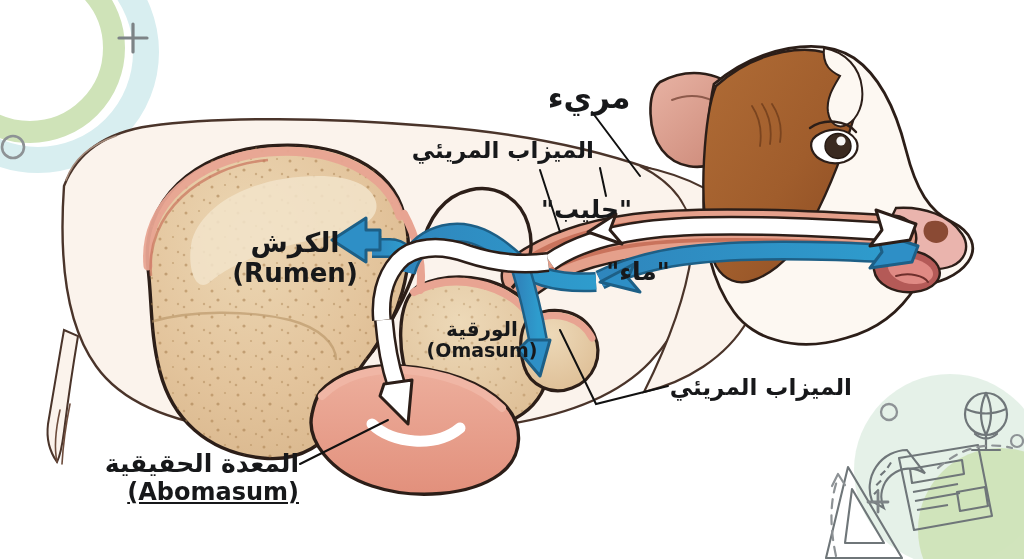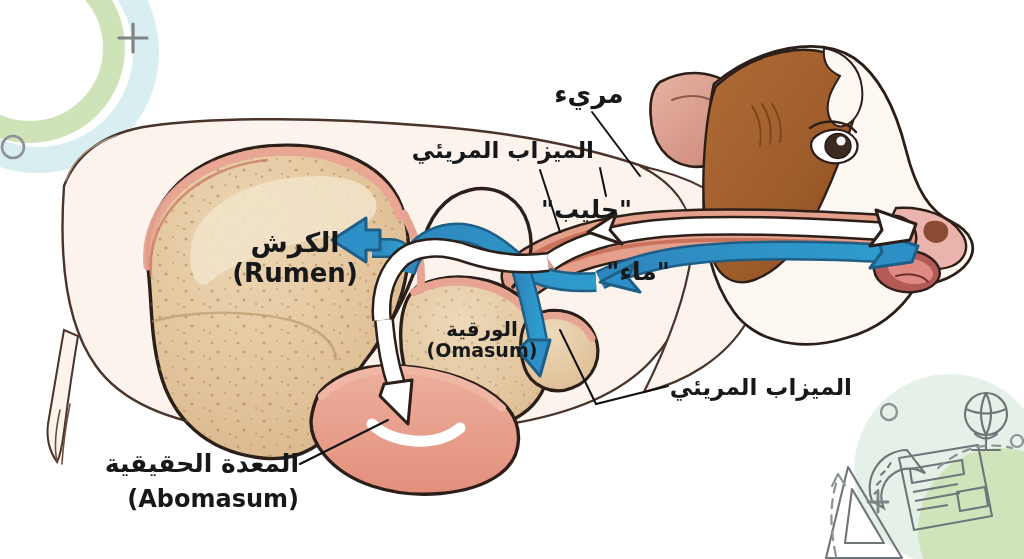--- a/index.html
+++ b/index.html
@@ -24,23 +24,23 @@
   .lbl .ar{display:block;font-weight:700;}
   .lbl .en{display:block;font-weight:600;direction:ltr;}
 
   #lbl-rumen{left:200px;top:228px;width:190px;font-size:27px;}
   #lbl-rumen .en{font-size:26px;margin-top:1px;}
 
   #lbl-omasum{left:412px;top:318px;width:140px;font-size:20px;}
   #lbl-omasum .en{font-size:19px;margin-top:0px;}
 
   #lbl-abomasum{left:84px;top:450px;width:215px;font-size:25px;text-align:right;}
-  #lbl-abomasum .en{font-size:24px;margin-top:8px;}
-
-  #lbl-esoph{left:546px;top:80px;width:86px;font-size:26px;}
+  #lbl-abomasum .en{font-size:24px;margin-top:1px;text-decoration:underline;}
+
+  #lbl-esoph{left:546px;top:80px;width:86px;font-size:31px;}
   #lbl-groove1{left:434px;top:138px;width:160px;font-size:23px;}
   #lbl-groove2{left:672px;top:375px;width:180px;font-size:23px;}
   #lbl-milk{left:546px;top:196px;width:86px;font-size:25px;}
   #lbl-water{left:600px;top:258px;width:76px;font-size:25px;}
 </style>
 </head>
 <body>
 
 <div id="stage">
 

